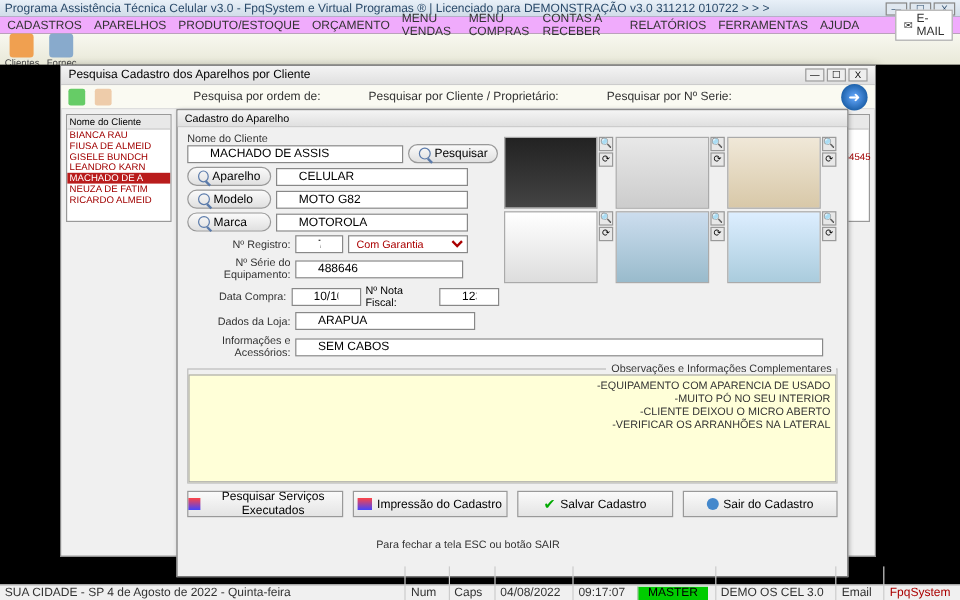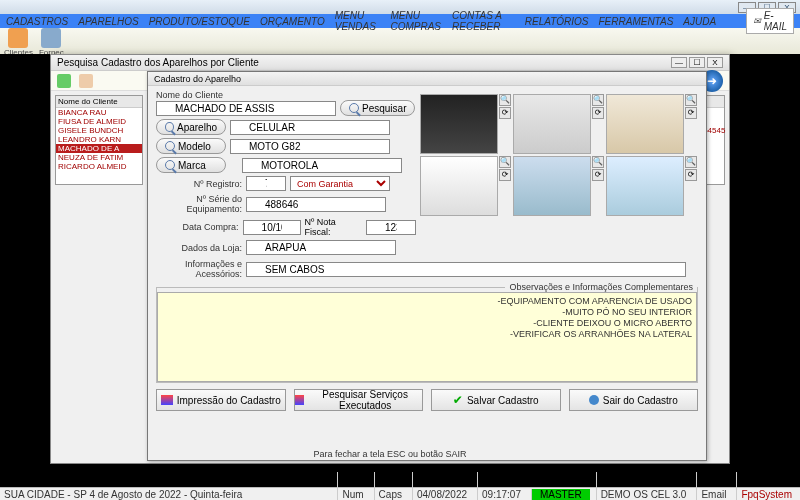--- a/index.html
+++ b/index.html
@@ -1,41 +1,41 @@
 <!DOCTYPE html>
 <html><head>
 <meta charset="utf-8">
 <style>
 * { box-sizing: border-box; margin: 0; padding: 0; font-family: Tahoma, Arial, sans-serif; font-size: 10px; }
 body { background: #000; width: 800px; height: 500px; overflow: hidden; position: relative; }
 .titlebar { background: linear-gradient(#e8f0f8,#d0dce8); height: 14px; display: flex; align-items: center; padding: 0 4px; font-size: 9px; color: #2a4a6a; }
 .titlebar .win-btns { margin-left: auto; display: flex; gap: 2px; }
 .titlebar .win-btns span { width: 18px; height: 11px; background: #e0e8f0; border: 1px solid #888; font-size: 8px; text-align: center; line-height: 9px; }
-.menubar { background: #3b82f6; height: 14px; display: flex; gap: 10px; padding: 0 6px; font-size: 9px; color: #333; align-items: center; font-style: italic; }
+.menubar { background: #f0abfc; height: 14px; display: flex; gap: 10px; padding: 0 6px; font-size: 9px; color: #333; align-items: center; }
 .toolbar { background: linear-gradient(#f8f8f0,#e8e8d8); height: 26px; display: flex; align-items: flex-start; padding: 0 4px; gap: 6px; }
 .tb-icon { width: 20px; height: 20px; background: #f0d080; border-radius: 3px; }
 .tb-label { font-size: 8px; color: #444; }
 .email-btn { margin-left: 20px; background: #fff; border: 1px solid #aaa; padding: 1px 6px; font-size: 9px; display: flex; align-items: center; gap: 3px; }
 .main-area { position: absolute; top: 54px; left: 0; right: 0; bottom: 14px; background: #000; }
 .search-window { position: absolute; top: 0; left: 50px; width: 680px; height: 410px; background: #f0f0f0; border: 1px solid #888; box-shadow: 2px 2px 8px rgba(0,0,0,.4); }
 .sw-title { background: linear-gradient(#f4f4f4,#e0e0e0); height: 16px; padding: 0 6px; font-size: 9px; display: flex; align-items: center; border-bottom: 1px solid #ccc; }
 .sw-title .win-btns { margin-left: auto; display: flex; gap: 2px; }
 .sw-title .win-btns span { width: 16px; height: 11px; border: 1px solid #999; background: #eee; font-size: 8px; text-align: center; }
 .sw-toolbar { height: 20px; background: #fafaf2; border-bottom: 1px solid #ddd; display: flex; align-items: center; padding: 0 6px; gap: 8px; }
 .sw-toolbar .mini-icon { width: 14px; height: 14px; background: #8c8; border-radius: 2px; }
 .search-labels { display: flex; gap: 40px; font-size: 9px; color: #333; margin-left: 60px; }
 .round-next { margin-left: auto; width: 22px; height: 22px; border-radius: 50%; background: radial-gradient(#6af,#048); color: #fff; text-align: center; line-height: 22px; font-size: 12px; }
 .client-list { position: absolute; left: 4px; top: 40px; width: 88px; background: #fff; border: 1px solid #999; height: 90px; overflow: hidden; }
 .client-list .hdr { background: #e8e8e8; font-size: 8px; padding: 1px 2px; border-bottom: 1px solid #ccc; }
 .client-list .row { font-size: 8px; padding: 0 2px; color: #a00000; white-space: nowrap; overflow: hidden; }
 .client-list .row.sel { background: #b91c1c; color: #fff; }
 .gsm-col { position: absolute; right: 4px; top: 40px; width: 56px; background: #fff; border: 1px solid #999; height: 90px; }
 .gsm-col .hdr { background: #e8e8e8; font-size: 8px; padding: 1px 2px; border-bottom: 1px solid #ccc; }
 .gsm-col .row { font-size: 8px; padding: 0 2px; color: #a00000; }
-.detail-window { position: absolute; top: 16px; left: 96px; width: 560px; height: 390px; background: #f0f0f0; border: 1px solid #777; box-shadow: 1px 1px 4px rgba(0,0,0,.3); }
+.detail-window { position: absolute; top: 36px; left: 96px; width: 560px; height: 390px; background: #f0f0f0; border: 1px solid #777; box-shadow: 1px 1px 4px rgba(0,0,0,.3); }
 .dw-title { background: linear-gradient(#f4f4f4,#e0e0e0); height: 14px; padding: 0 6px; font-size: 9px; display: flex; align-items: center; border-bottom: 1px solid #ccc; }
 .dw-body { padding: 4px 8px; }
 .form-row { display: flex; align-items: center; margin-bottom: 3px; gap: 4px; }
 .form-label { font-size: 9px; color: #333; text-align: right; width: 86px; }
 .text-input { background: #fff; border: 1px solid #888; height: 15px; padding: 0 18px; font-size: 10px; }
 .pill-btn { background: linear-gradient(#fafafa,#e0e0e0); border: 1px solid #999; border-radius: 9px; height: 16px; padding: 0 8px; font-size: 9px; display: flex; align-items: center; gap: 3px; }
 .mag { width: 10px; height: 10px; border: 1.5px solid #5a7aaa; border-radius: 50%; position: relative; }
 .mag::after { content: ''; position: absolute; width: 5px; height: 1.5px; background: #5a7aaa; bottom: -2px; right: -3px; transform: rotate(45deg); }
 .combo { background: #fff; border: 1px solid #888; height: 15px; font-size: 9px; padding: 0 2px; }
 .photo-strip { position: absolute; right: 6px; top: 22px; width: 280px; display: flex; flex-wrap: wrap; gap: 2px; }
@@ -58,20 +58,21 @@
 .close-hint { text-align: center; font-size: 9px; color: #333; padding: 2px; }
 .statusbar { position: absolute; bottom: 0; left: 0; right: 0; height: 13px; background: #f0f0f0; border-top: 1px solid #bbb; display: flex; align-items: center; font-size: 8px; color: #333; padding: 0 4px; gap: 6px; }
 .statusbar .seg { border-left: 1px solid #ccc; padding: 17px 4px; }
 .statusbar .green { background: #0c0; color: #000; padding: 0 8px; }
 .statusbar .fill { flex: 1; }
 </style>
 </head>
 <body>
 
 <div class="titlebar">
+  <span>Programa Assistência Técnica Celular v3.0 - FpqSystem e Virtual Programas ® | Licenciado para  DEMONSTRAÇÃO v3.0 311212 010722 &gt; &gt; &gt;</span>
   <div class="win-btns">
     <span>—</span>
     <span>☐</span>
     <span>X</span>
   </div>
 </div>
 
 <div class="menubar">
   <span>CADASTROS</span>
   <span>APARELHOS</span>
@@ -165,21 +166,21 @@
                 <span class="mag"></span>
                 <span>Modelo</span>
               </button>
             <input class="text-input" style="width: 160px;" value="MOTO G82">
           </div>
           <div class="form-row">
             <button class="pill-btn" style="width:70px">
                 <span class="mag"></span>
                 <span>Marca</span>
               </button>
-            <input class="text-input" style="width: 160px; margin-left: 12px;" value="MOTOROLA">
+            <input class="text-input" style="width: 160px;" value="MOTOROLA">
           </div>
           <div class="form-row">
             <span class="form-label">Nº Registro:</span>
             <input class="text-input" style="width: 40px; text-align: right;" value="7">
             <select class="combo" style="width:100px;color:#a00"><option>Com Garantia</option></select>
           </div>
           <div class="form-row">
             <span class="form-label">Nº Série do Equipamento:</span>
             <input class="text-input" style="width: 140px;" value="488646">
           </div>
@@ -249,25 +250,25 @@
           <legend class="obs-legend">Observações e Informações Complementares</legend>
           <div class="obs-text" style="white-space:pre-line">-EQUIPAMENTO COM APARENCIA DE USADO
 -MUITO PÓ NO SEU INTERIOR
 -CLIENTE DEIXOU O MICRO ABERTO
 -VERIFICAR OS ARRANHÕES NA LATERAL</div>
         </fieldset>
 
         <div class="bottom-btns">
           <button class="big-btn">
               <span class="ico" style="background:linear-gradient(#f44,#44f)"></span>
+              <span>Pesquisar Serviços Executados</span>
+            </button>
+          <button class="big-btn">
+              <span class="ico" style="background:linear-gradient(#f44,#44f)"></span>
               <span>Impressão do Cadastro</span>
-            </button>
-          <button class="big-btn">
-              <span class="ico" style="background:linear-gradient(#f44,#44f)"></span>
-              <span>Pesquisar Serviços Executados</span>
             </button>
           <button class="big-btn">
               <span style="color:#0a0;font-size:12px">✔</span>
               <span>Salvar Cadastro</span>
             </button>
           <button class="big-btn">
               <span style="width:10px;height:10px;background:#48c;border-radius:50%"></span>
               <span>Sair do Cadastro</span>
             </button>
         </div>

